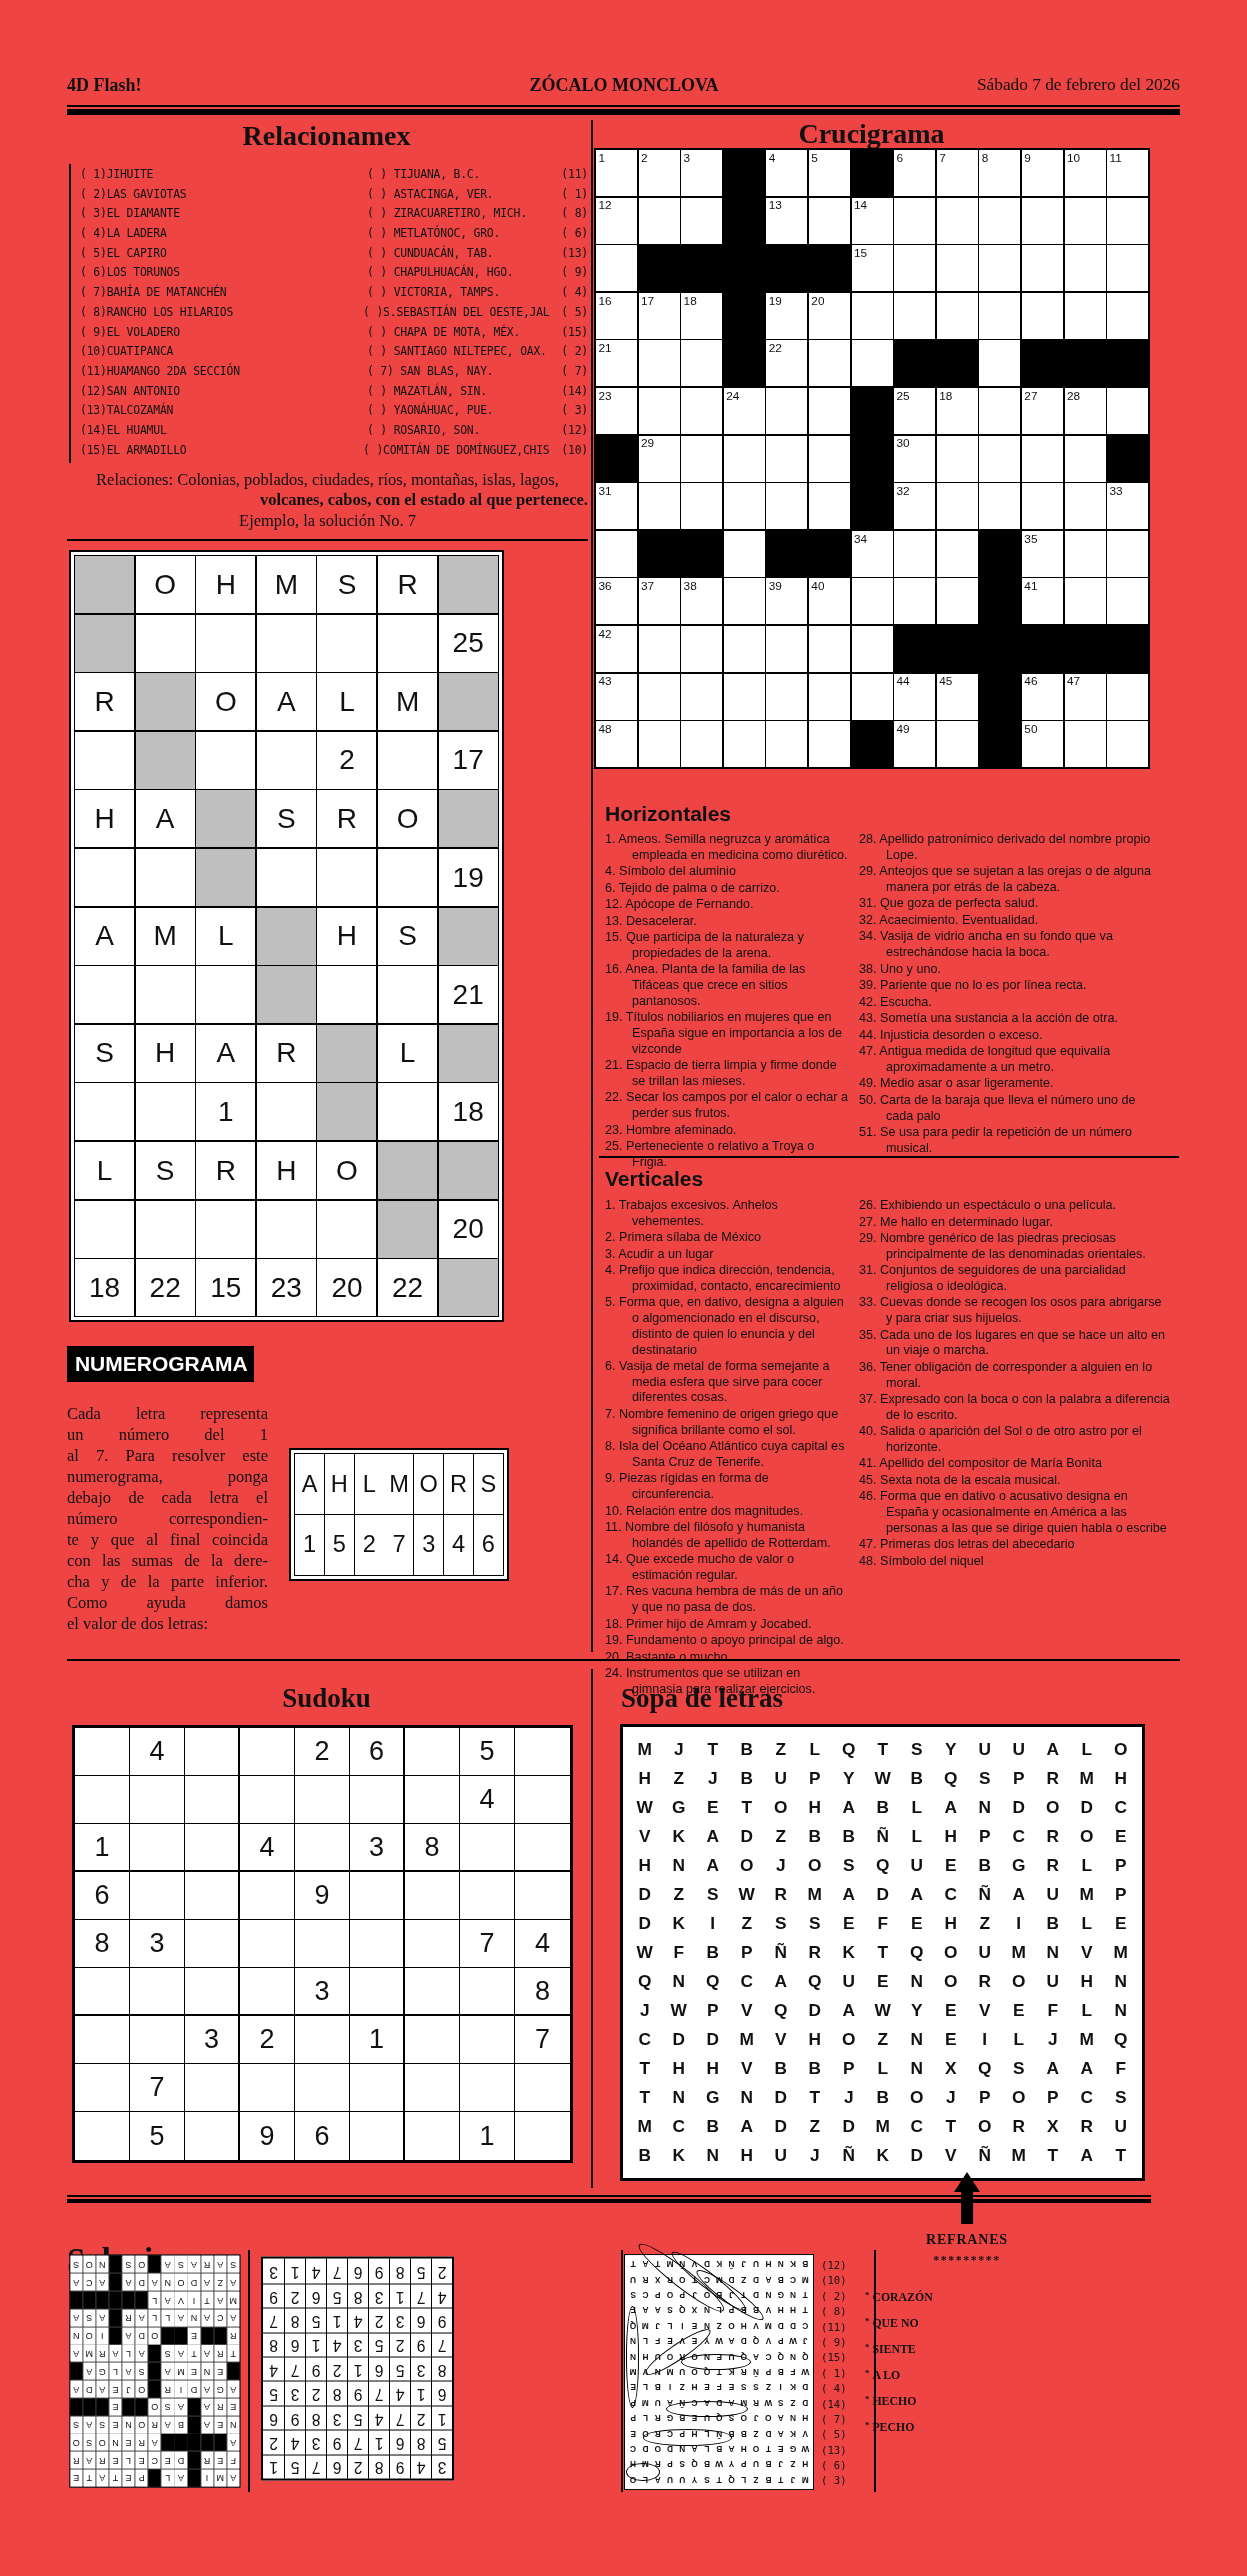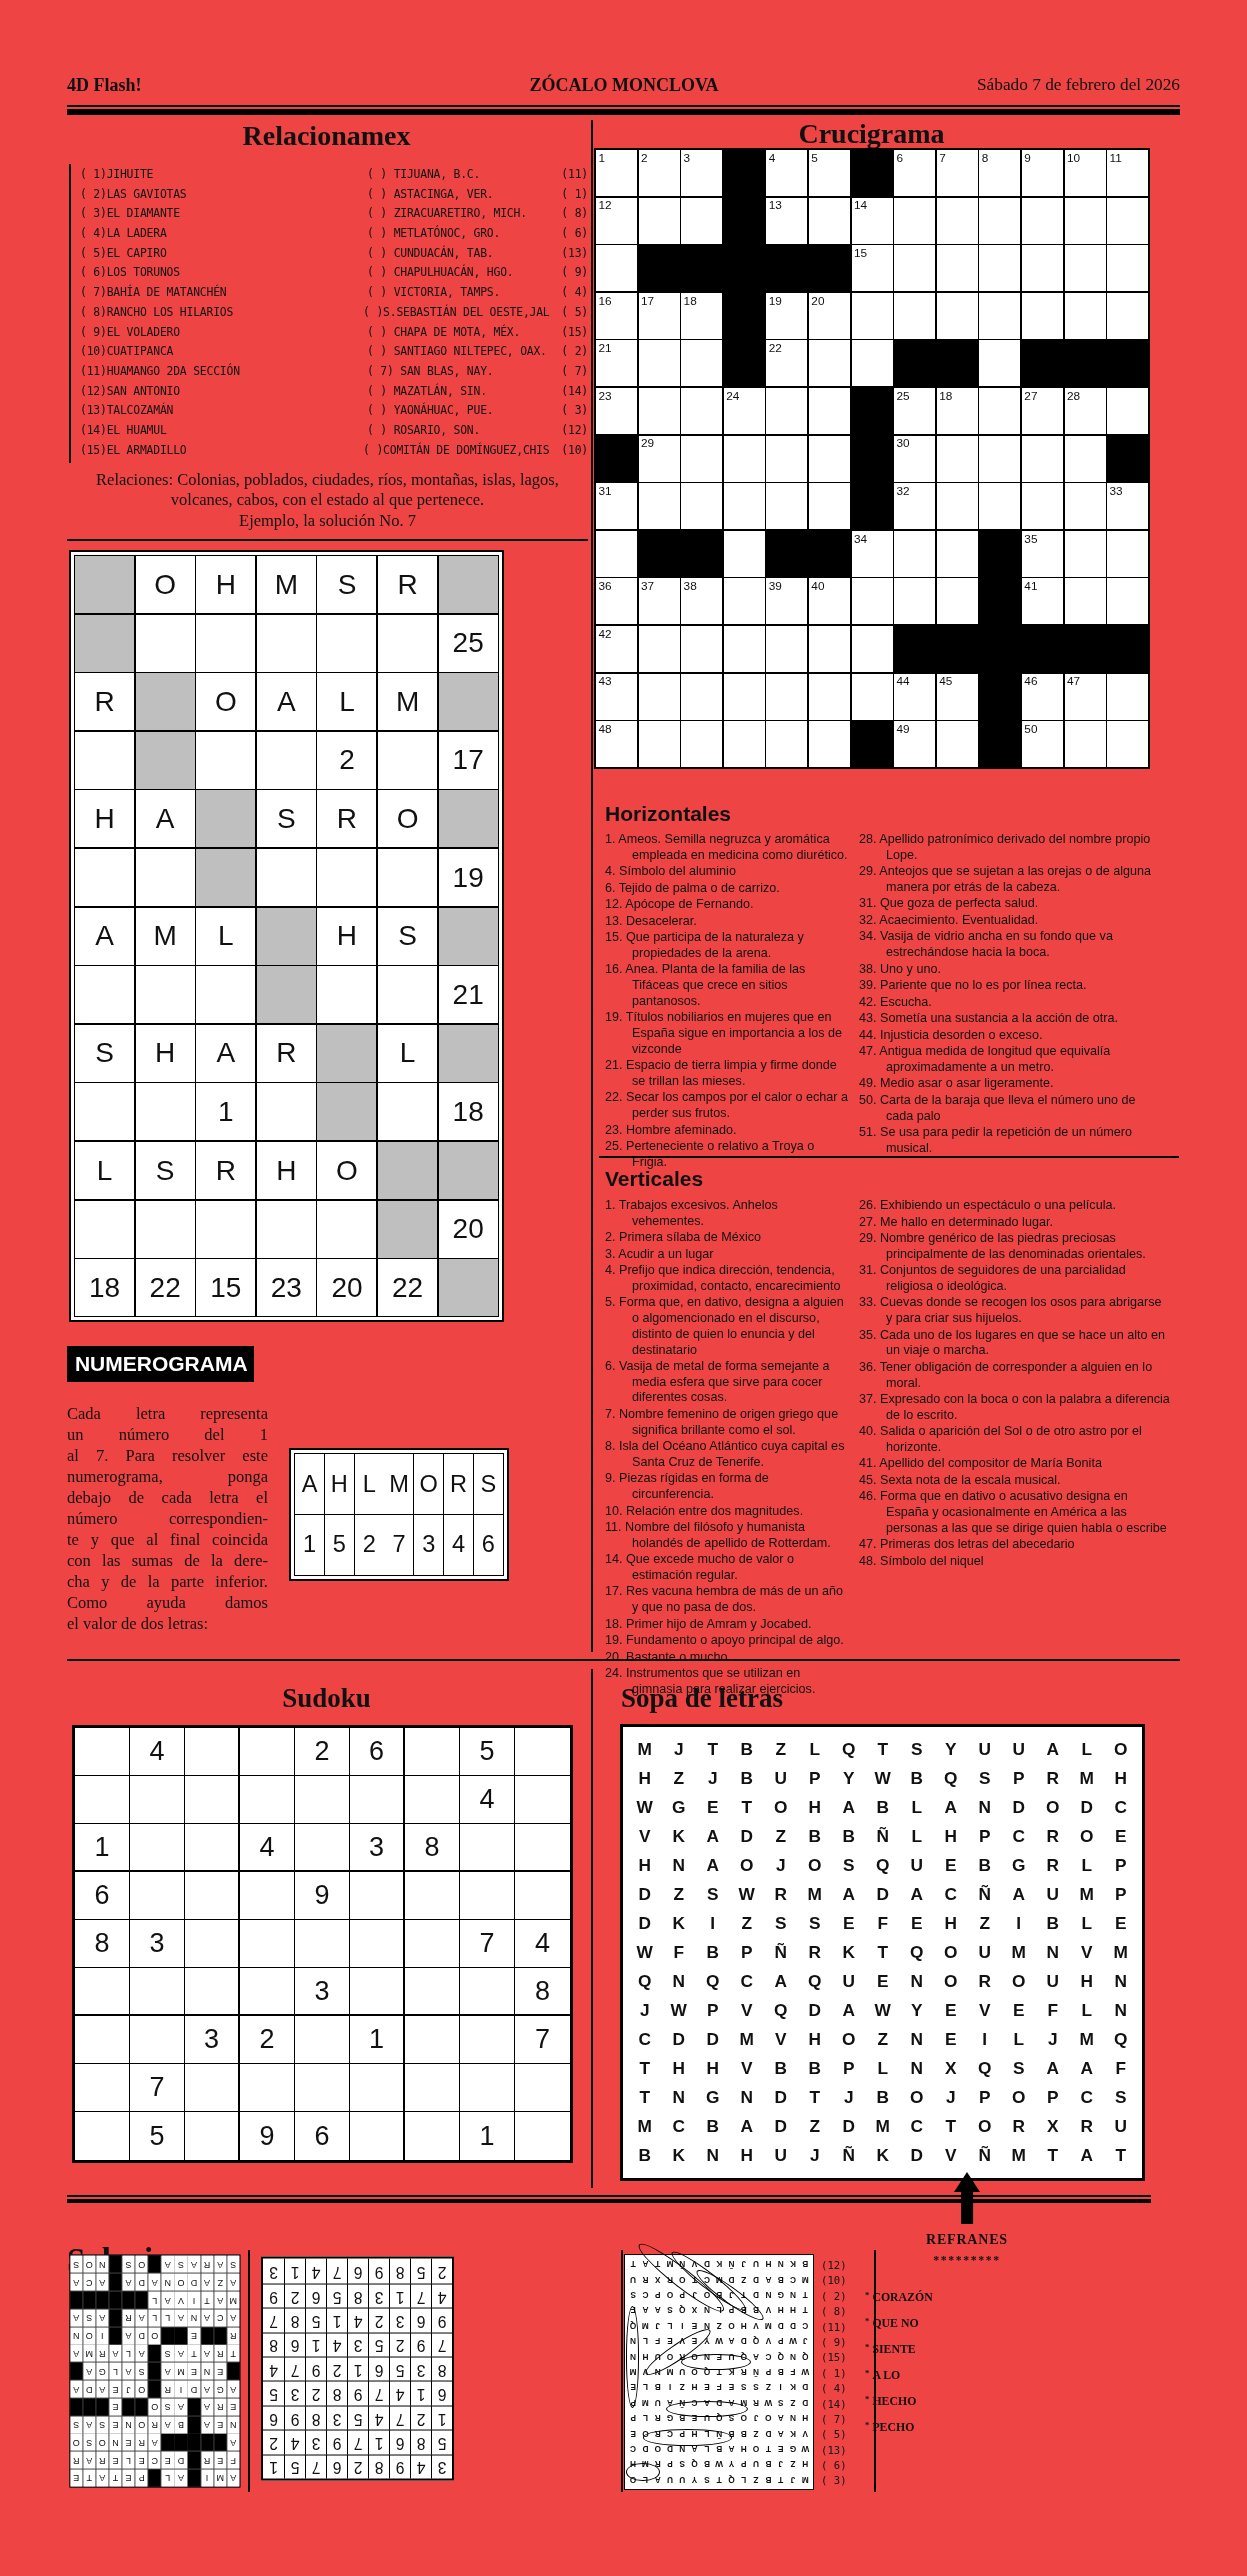--- a/index.html
+++ b/index.html
@@ -146,21 +146,21 @@
         <div class="rel-num">(12)</div>
       </div>
       <div class="rel-row mono">
         <div class="rel-left">(15)EL ARMADILLO</div>
         <div class="rel-mid">( )COMITÁN DE DOMÍNGUEZ,CHIS</div>
         <div class="rel-num">(10)</div>
       </div>
     </div>
   <div class="abs serif" style="left:67px;top:470px;width:521px;font-size:16.5px;line-height:20.4px;text-align:center;">
     <div>Relaciones: Colonias, poblados, ciudades, ríos, montañas, islas, lagos,</div>
-    <div style="text-align:center;">volcanes, cabos, con el estado al que pertenece.</div>
+    <div style="text-align:right;font-weight:bold;">volcanes, cabos, con el estado al que pertenece.</div>
     <div>Ejemplo, la solución No. 7</div>
   </div>
   <div class="abs rule" style="left:67px;top:539px;width:521px;height:1.6px;"></div>
 
   <div class="abs ng-outer" style="left:69px;top:550px;">
     <div class="ng-inner" id="ng-grid">
         <div class="ng-cell ng-gray"></div>
         <div class="ng-cell">O</div>
         <div class="ng-cell">H</div>
         <div class="ng-cell">M</div>

